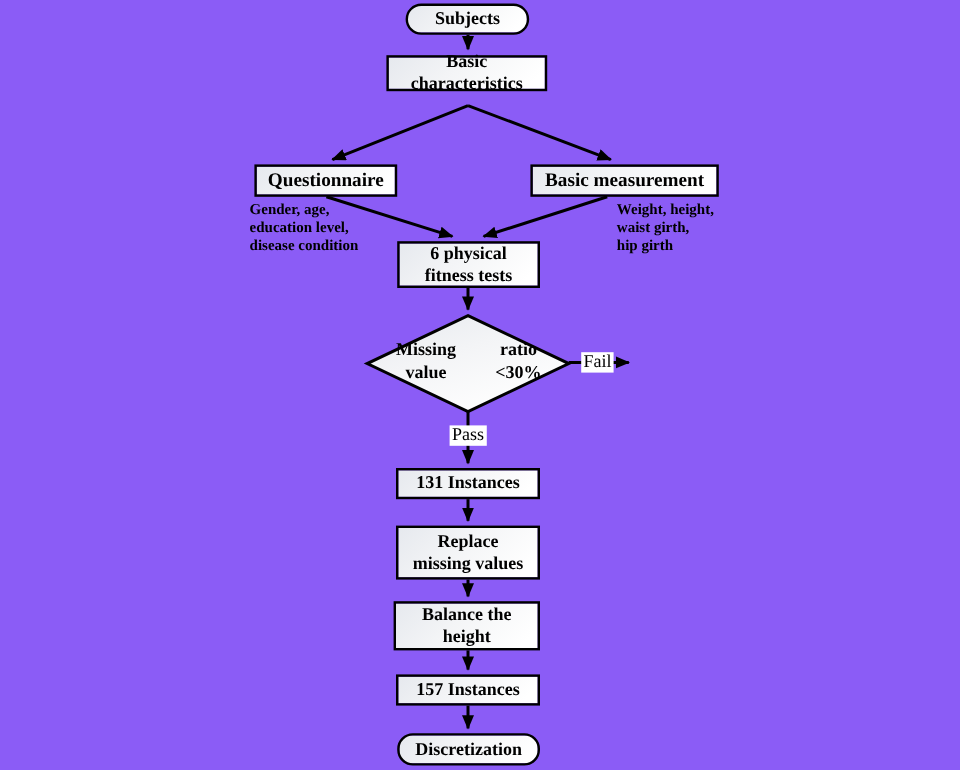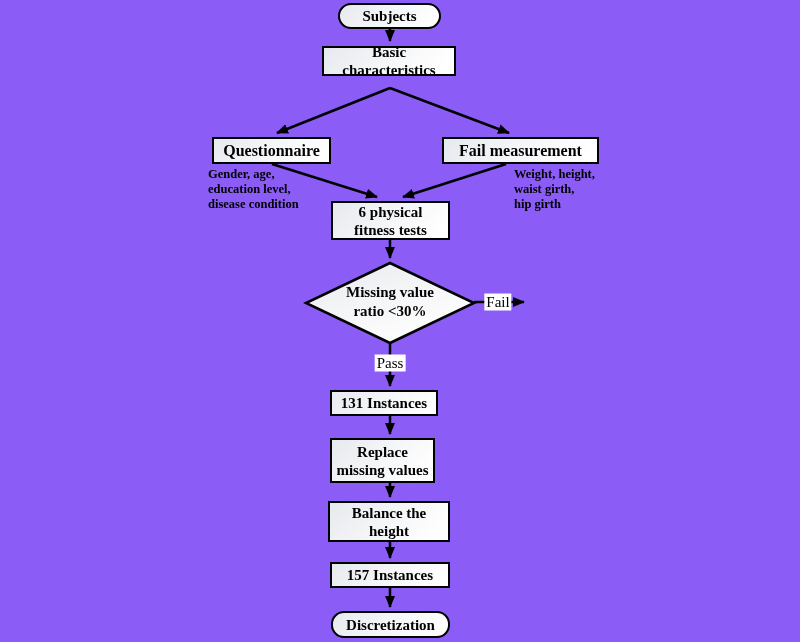--- a/index.html
+++ b/index.html
@@ -38,43 +38,43 @@
     font-weight: bold;
     font-size: 12.5px;
     line-height: 15px;
     color: #000000;
     text-align: left;
     white-space: nowrap;
   }
   .diamond-label {
     position: absolute;
     left: 313px; top: 282px; width: 154px; height: 40px;
-    display: flex; flex-direction: column;
+    display: flex; flex-direction: row;
     align-items: center; justify-content: center;
     font-weight: bold; font-size: 15px; line-height: 19px;
     text-align: center; color: #000000;
   }
   .edge-label {
     position: absolute;
     transform: translate(-50%, -50%);
     background: #ffffff;
     padding: 0 2px;
     font-weight: normal; font-size: 15px;
     color: #000000;
     white-space: nowrap;
   }
   
   .n-subjects        { left: 338px; top: 3px;   width: 103px; height: 26px; }
   .n-basic-char      { left: 322px; top: 46px;  width: 134px; height: 30px; }
   .n-questionnaire   { left: 212px; top: 137px; width: 119px; height: 27px; font-size: 16px; }
   .n-basic-meas      { left: 442px; top: 137px; width: 157px; height: 27px; font-size: 16px; }
   .n-fitness         { left: 331px; top: 201px; width: 119px; height: 39px; }
   .n-exclude         { left: 528px; top: 287px; width: 88px;  height: 30px; }
-  .n-131             { left: 330px; top: 390px; width: 108px; height: 26px; }
-  .n-replace         { left: 330px; top: 438px; width: 105px; height: 45px; }
+  .n-131             { left: 330px; top: 390px; width: 120px; height: 26px; }
+  .n-replace         { left: 330px; top: 438px; width: 120px; height: 45px; }
   .n-balance         { left: 328px; top: 501px; width: 122px; height: 41px; }
   .n-157             { left: 330px; top: 562px; width: 120px; height: 26px; }
   .n-discretization  { left: 331px; top: 611px; width: 119px; height: 27px; }
   .note-left  { left: 208px; top: 167px; }
   .note-right { left: 514px; top: 167px; }
   .lbl-fail { left: 498px; top: 302px; }
   .lbl-pass { left: 390px; top: 363px; }
 </style>
 </head>
 <body>
@@ -116,21 +116,21 @@
   <div class="node n-basic-char">
     <span class="ln">Basic</span>
     <span class="ln">characteristics</span>
   </div>
 
   <div class="node n-questionnaire">
     <span class="ln">Questionnaire</span>
   </div>
 
   <div class="node n-basic-meas">
-    <span class="ln">Fail measurement</span>
+    <span class="ln">Basic measurement</span>
   </div>
 
   <div class="side-note note-left">
     <span class="ln">Gender, age,</span><br>
     <span class="ln">education level,</span><br>
     <span class="ln">disease condition</span>
   </div>
 
   <div class="side-note note-right">
     <span class="ln">Weight, height,</span><br>

